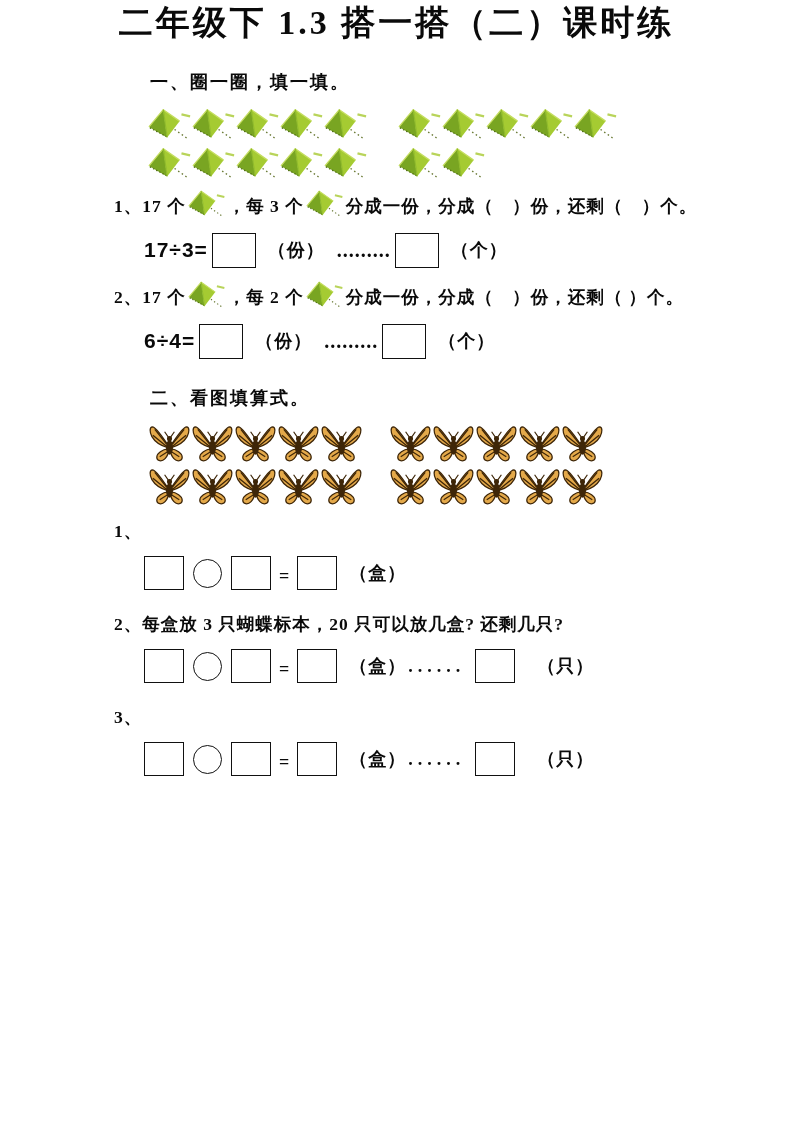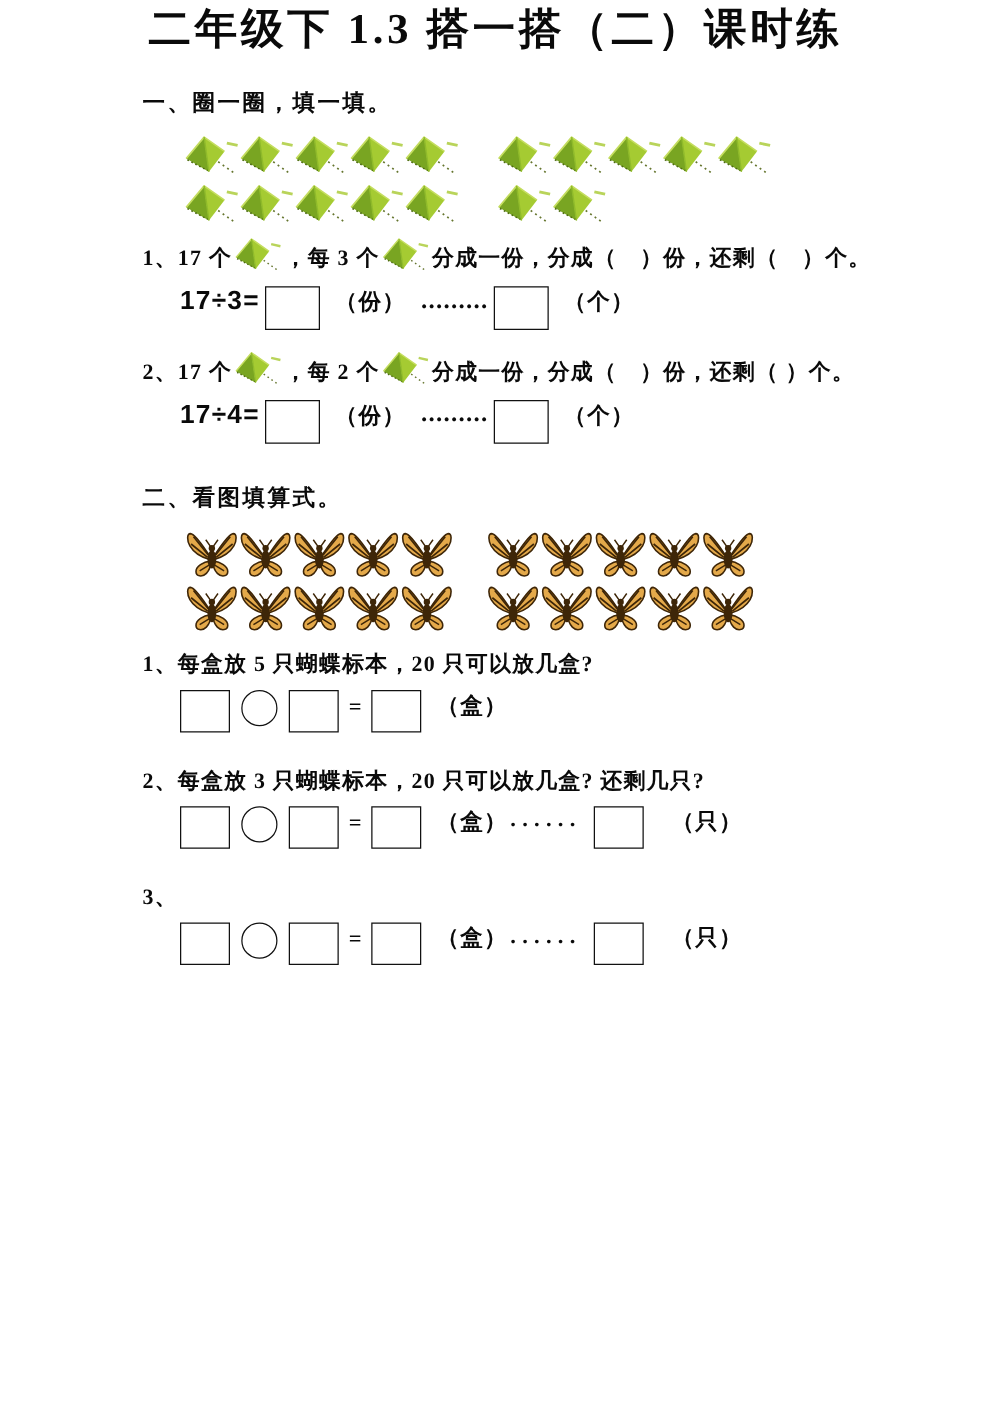--- a/index.html
+++ b/index.html
@@ -1,37 +1,37 @@
 <!DOCTYPE html>
 <html><head>
 <meta charset="utf-8">
 <style>
   html,body{margin:0;padding:0;background:#ffffff;}
   body{width:793px;height:1122px;overflow:hidden;
        font-family:"Liberation Serif", serif; color:#0a0a0a;}
   .page{position:relative;width:793px;height:1122px;background:#fff;box-sizing:border-box;}
   .title{text-align:center;font-size:34px;font-weight:bold;letter-spacing:3px;}
   .content{padding-left:114px;padding-right:90px;}
-  .sec-heading{margin-top:24px;font-size:18px;font-weight:bold;letter-spacing:2px;}
+  .sec-heading{margin-top:24px;font-size:18px;font-weight:bold;letter-spacing:2px;margin-left:36px;}
   
   .icon-block{margin-top:14px;margin-left:34px;}
   .icon-row{display:flex;align-items:center;margin-bottom:6px;}
   .icon-group{display:flex;align-items:center;}
   .icon-group + .icon-group{margin-left:30px;}
   .zz{width:44px;height:33px;display:block;}
   .bf{width:43px;height:40px;display:block;margin-right:0px;}
   .bf-block .icon-row{margin-bottom:3px;}
   .bf-block .icon-group + .icon-group{margin-left:26px;}
   
   .q-text{margin-top:12px;font-size:17.5px;font-weight:bold;letter-spacing:1px;
           display:flex;align-items:center;flex-wrap:nowrap;white-space:nowrap;}
   .zz-inline{display:inline-block;width:38px;height:28px;margin:0 2px;position:relative;top:-2px;}
   .zz-inline svg{width:38px;height:28px;display:block;}
   
-  .eq-line{margin-top:9px;margin-left:30px;display:flex;height:42px;}
+  .eq-line{margin-top:9px;margin-left:30px;display:flex;align-items:center;height:42px;}
   .eq-lhs{font-family:"Liberation Sans", sans-serif;font-size:21px;font-weight:bold;letter-spacing:1px;}
   .ans-box{display:inline-block;width:44px;height:35px;border:1.6px solid #111;background:#fff;box-sizing:border-box;}
   .ans-box.sm{width:40px;height:34px;}
   .op-circle{display:inline-block;width:29px;height:29px;border:1.7px solid #111;border-radius:50%;
              box-sizing:border-box;margin:0 9px;}
   .unit{font-size:18px;font-weight:bold;letter-spacing:1px;margin-left:12px;}
   .dots-tight{font-size:20px;font-weight:bold;margin-left:12px;letter-spacing:1px;}
   .dots-wide{font-size:18px;font-weight:bold;letter-spacing:5px;margin-left:2px;}
   .gap12{margin-left:12px;}
   .gap10{margin-left:10px;}
@@ -177,21 +177,21 @@
         </span>
         <span>，每 2 个</span>
         <span class="zz-inline">
           <svg viewBox="0 0 46 33">
             <use href="#zongzi-shape"></use>
           </svg>
         </span>
         <span>分成一份，分成（　）份，还剩（ ）个。</span>
     </div>
     <div class="eq-line s1-eq">
-      <span class="eq-lhs">17÷4=</span>
+      <span class="eq-lhs">6÷4=</span>
       <span class="ans-box"></span>
       <span class="unit">（份）</span>
       <span class="dots-tight">.........</span>
       <span class="ans-box gap12"></span>
       <span class="unit">（个）</span>
     </div>
 
     <div class="sec-heading">二、看图填算式。</div>
 
     <div class="icon-block bf-block" id="butterfly-block">
@@ -264,21 +264,20 @@
             </svg>
             <svg class="bf" viewBox="0 0 44 40">
               <use href="#butterfly-shape"></use>
             </svg>
           </div>
         </div>
       </div>
 
     <div class="q-text">
       <span>1、</span>
-        <span>每盒放 5 只蝴蝶标本，20 只可以放几盒?</span>
     </div>
     <div class="eq-line">
       <span class="ans-box sm"></span>
       <span class="op-circle"></span>
       <span class="ans-box sm"></span>
       <span class="eq-sign">=</span>
       <span class="ans-box sm"></span>
       <span class="unit">（盒）</span>
     </div>
 

